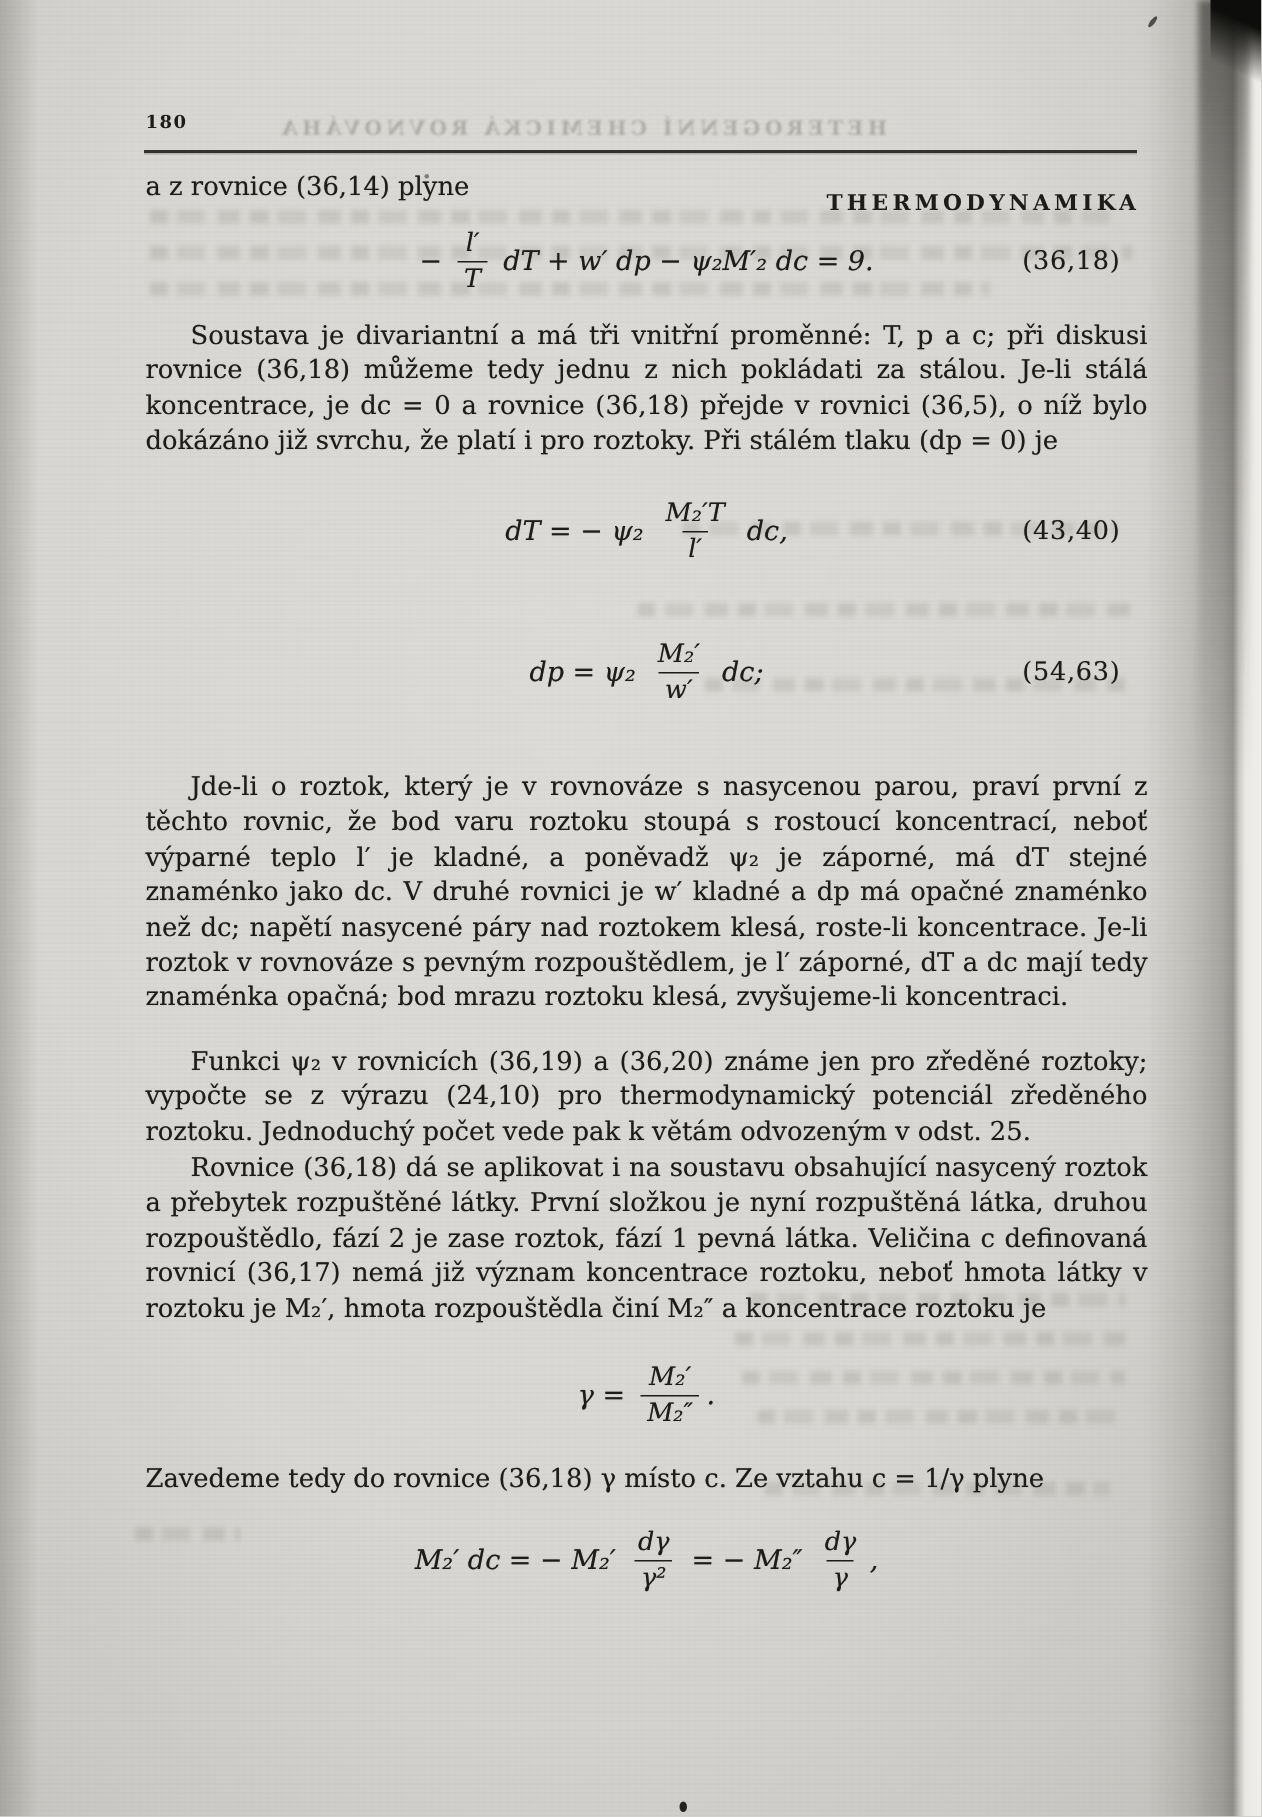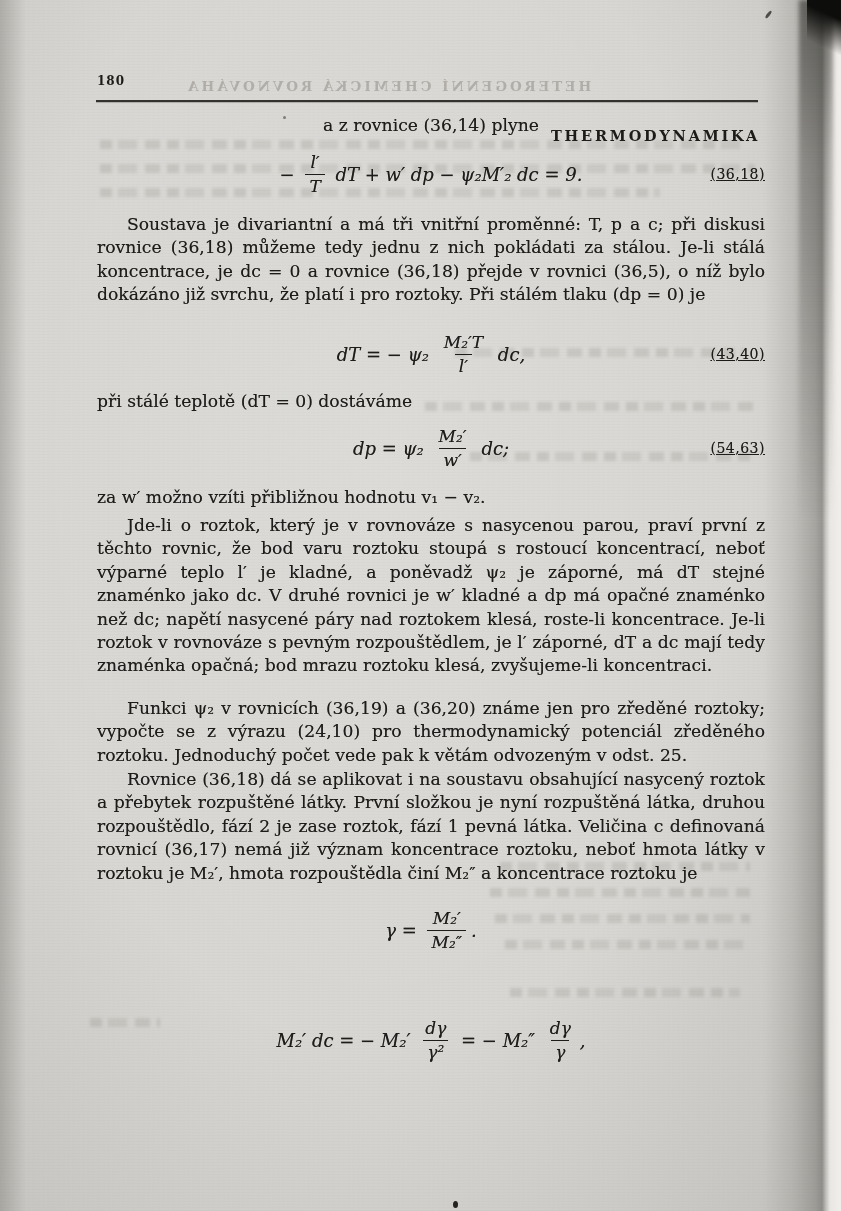--- a/index.html
+++ b/index.html
@@ -68,22 +68,22 @@
   }
   .m { font-style:italic; white-space:pre; }
   .frac {
     display:inline-flex; flex-direction:column; align-items:center;
     font-style:italic; font-size:17px; line-height:1.18; margin:0 5px;
     vertical-align:middle;
   }
   .frac .num { padding:0 4px 1px; }
   .frac .den { border-top:1.6px solid #1d1c1a; padding:1px 4px 0; }
   .eqtag {
-    position:absolute; right:0; top:50%; transform:translateY(-50%);
-    font-style:normal; font-size:14px; letter-spacing:.5px;text-decoration:underline;
+    position:absolute; right:18px; top:50%; transform:translateY(-50%);
+    font-style:normal; font-size:17px; letter-spacing:.5px;
   }
 
   
   .edge-left {
     position:absolute; left:0; top:0; width:26px; height:100%; z-index:4; pointer-events:none;
     background:linear-gradient(to right, rgba(104,101,95,.32), rgba(104,101,95,0));
   }
   .edge-right {
     position:absolute; right:0; top:0; width:78px; height:100%; z-index:4; pointer-events:none;
     background:linear-gradient(to right,
@@ -123,21 +123,21 @@
   <div class="ghost" style="left:490px; top:888px; width:260px;"></div>
   <div class="ghost" style="left:495px; top:914px; width:255px;"></div>
   <div class="ghost" style="left:505px; top:940px; width:245px;"></div>
   <div class="ghost" style="left:510px; top:988px; width:230px;"></div>
   <div class="ghost" style="left:90px;  top:1018px; width:70px;"></div>
 
   <span class="pagenum">180</span>
   <span class="running">THERMODYNAMIKA</span>
   <div class="rule"></div>
 
-  <p class="para oneline" style="top:114px;text-align:center;">a z rovnice (36,14) plyne</p>
+  <p class="para oneline" style="top:114px;">a z rovnice (36,14) plyne</p>
 
   <div class="formula" style="top:146px;">
     <span class="m">− </span>
     <span class="frac">
       <span class="num">l′</span>
       <span class="den">T</span>
     </span>
     <span class="m"> dT + w′ dp − ψ₂M′₂ dc = 9.</span>
     <span class="eqtag">(36,18)</span>
   </div>
@@ -147,49 +147,48 @@
   <div class="formula" style="top:326px;align-items:center;">
     <span class="m">dT = − ψ₂ </span>
     <span class="frac">
       <span class="num">M₂′T</span>
       <span class="den">l′</span>
     </span>
     <span class="m"> dc,</span>
     <span class="eqtag">(43,40)</span>
   </div>
 
-  <p class="para oneline" style="top:390px;">při stálé teplotě (dT = 0) dostáváme</p>
 
   <div class="formula" style="top:420px;">
     <span class="m">dp = ψ₂ </span>
     <span class="frac">
       <span class="num">M₂′</span>
       <span class="den">w′</span>
     </span>
     <span class="m"> dc;</span>
     <span class="eqtag">(54,63)</span>
   </div>
 
-  <p class="para oneline" style="top:486px;">za w′ možno vzíti přibližnou hodnotu v₁ − v₂.</p>
 
   <p class="para indent" style="top:514px;">Jde-li o roztok, který je v rovnováze s nasycenou parou, praví první z těchto rovnic, že bod varu roztoku stoupá s rostoucí koncentrací, neboť výparné teplo l′ je kladné, a poněvadž ψ₂ je záporné, má dT stejné znaménko jako dc. V druhé rovnici je w′ kladné a dp má opačné znaménko než dc; napětí nasycené páry nad roztokem klesá, roste-li koncentrace. Je-li roztok v rovnováze s pevným rozpouštědlem, je l′ záporné, dT a dc mají tedy znaménka opačná; bod mrazu roztoku klesá, zvyšujeme-li koncentraci.</p>
 
   <p class="para indent" style="top:697px;">Funkci ψ₂ v rovnicích (36,19) a (36,20) známe jen pro zředěné roztoky; vypočte se z výrazu (24,10) pro thermodynamický potenciál zředěného roztoku. Jednoduchý počet vede pak k větám odvozeným v odst. 25.</p>
 
   <p class="para indent" style="top:768px;">Rovnice (36,18) dá se aplikovat i na soustavu obsahující nasycený roztok a přebytek rozpuštěné látky. První složkou je nyní rozpuštěná látka, druhou rozpouštědlo, fází 2 je zase roztok, fází 1 pevná látka. Veličina c definovaná rovnicí (36,17) nemá již význam koncentrace roztoku, neboť hmota látky v roztoku je M₂′, hmota rozpouštědla činí M₂″ a koncentrace roztoku je</p>
 
   <div class="formula" style="top:902px;">
     <span class="m">γ = </span>
     <span class="frac">
       <span class="num">M₂′</span>
       <span class="den">M₂″</span>
     </span>
     <span class="m">.</span>
   </div>
 
+  <p class="para oneline" style="top:975px;">Zavedeme tedy do rovnice (36,18) γ místo c. Ze vztahu c = 1/γ plyne</p>
 
   <div class="formula" style="top:1012px;">
     <span class="m">M₂′ dc = − M₂′ </span>
     <span class="frac">
       <span class="num">dγ</span>
       <span class="den">γ²</span>
     </span>
     <span class="m"> = − M₂″ </span>
     <span class="frac">
       <span class="num">dγ</span>

